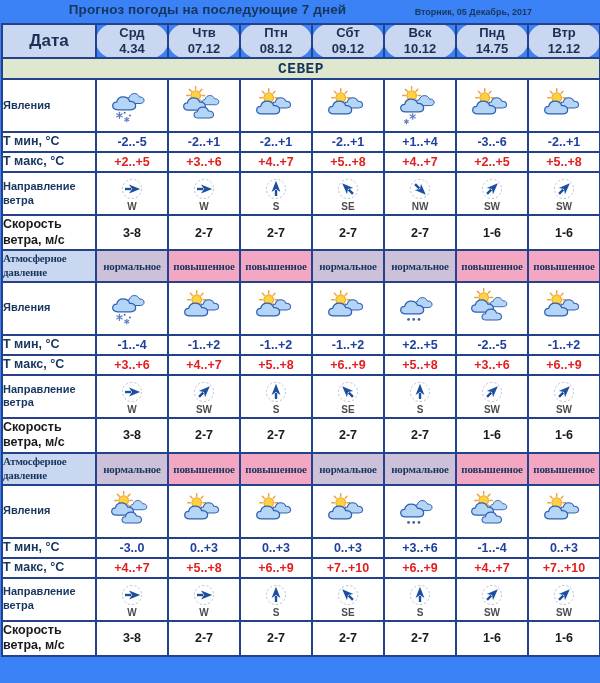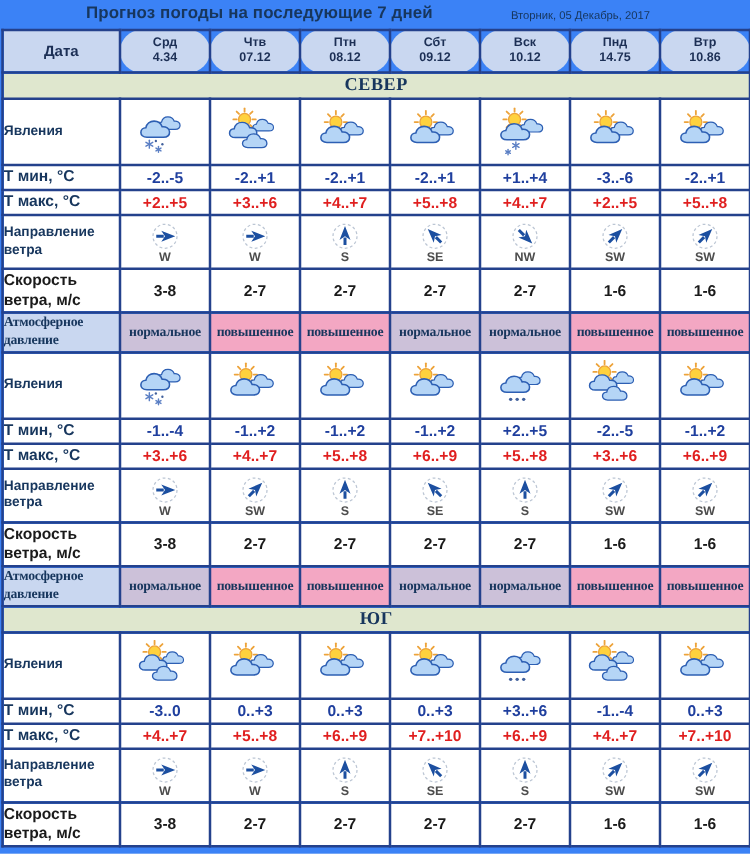--- a/index.html
+++ b/index.html
@@ -6,34 +6,34 @@
   body { margin: 0; background: #f4f4f4; font-family: "Liberation Sans", sans-serif; }
   .page { width: 600px; height: 683px; background: #3b82f6; overflow: hidden; }
 
   .titlebar { height: 23px; position: relative; }
   .title {
     position: absolute; left: 0; right: 185px; top: 2px;
     text-align: center; font-size: 13.5px; font-weight: bold; color: #17365d;
     letter-spacing: 0.1px; white-space: nowrap;
   }
   .datenote {
-    position: absolute; right: 80px; top: 7px;
-    font-size: 9px; font-weight: normal; color: #17365d; white-space: nowrap;
+    position: absolute; right: 68px; top: 7px;
+    font-size: 9px; font-weight: bold; color: #17365d; white-space: nowrap;
   }
 
   table.forecast { border-collapse: collapse; table-layout: fixed; width: 598px; margin-left: 1px; }
   table.forecast col.c-label { width: 94px; }
   table.forecast col.c-day { width: 72px; }
   td, th { border: 2px solid #24418c; padding: 0; text-align: center; vertical-align: middle; overflow: hidden; }
 
-  thead th { height: 34px; background: #c9d7f0; color: #1c2f55; font-size: 12px; line-height: 1.2; font-weight: bold; }
-  th.date-h { font-size: 10px; border-radius: 17px; }
+  thead th { height: 34px; background: #c9d7f0; color: #1c2f55; font-size: 17px; line-height: 1.2; font-weight: bold; }
+  th.date-h { font-size: 13px; border-radius: 17px; }
 
   .band-td { height: 21px; background: #dfe7ce; color: #17365d; font-weight: bold;
-             font-family: Liberation Serif, serif; font-size: 14.5px; letter-spacing: 0.5px; }
+             font-family: Liberation Mono, monospace; font-size: 14.5px; letter-spacing: 0.5px; }
 
   .label-cell { background: #c9d7f0; text-align: left; padding: 1px 0; font-size: 11px;
                 color: #17365d; font-weight: bold; line-height: 1.25; }
 
   .r-icons td { height: 53px; background: #fff; }
   .r-temp td { height: 20px; font-weight: bold; font-size: 12.5px; background: #fff; }
   td.v-tmin { color: #1f3f9e; margin-top: 20px; }
   td.v-tmax { color: #e01f1f; }
   .r-wind td { height: 43px; background: #fff; }
   .wind-letter { font-size: 10px; color: #4d4d4d; font-weight: bold; line-height: 1; margin-top: -3px; }
@@ -86,21 +86,21 @@
         <th class="date-h">
             <div>Вск</div>
             <div>10.12</div>
           </th>
         <th class="date-h">
             <div>Пнд</div>
             <div>14.75</div>
           </th>
         <th class="date-h">
             <div>Втр</div>
-            <div>10.86</div>
+            <div>12.12</div>
           </th>
       </tr>
     </thead>
     <tbody id="sections-root">
         <tr class="band">
           <td class="band-td" colspan="8">СЕВЕР</td>
         </tr>
         <tr class="r-icons">
           <td class="label-cell">Явления</td>
           <td>
@@ -576,23 +576,20 @@
         <tr class="r-press">
           <td class="label-cell">Атмосферное давление</td>
           <td style="background: rgb(204, 193, 217);">нормальное</td>
           <td style="background: rgb(243, 167, 195);">повышенное</td>
           <td style="background: rgb(243, 167, 195);">повышенное</td>
           <td style="background: rgb(204, 193, 217);">нормальное</td>
           <td style="background: rgb(204, 193, 217);">нормальное</td>
           <td style="background: rgb(243, 167, 195);">повышенное</td>
           <td style="background: rgb(243, 167, 195);">повышенное</td>
         </tr>
-        <tr class="band">
-          <td class="band-td" colspan="8">ЮГ</td>
-        </tr>
         <tr class="r-icons">
           <td class="label-cell">Явления</td>
           <td>
             <svg width="48" height="40" viewBox="0 0 46 36">
               <line x1="21" y1="8" x2="23.6" y2="8" stroke="#eda33a" stroke-width="1.4" stroke-linecap="round"></line>
               <line x1="19.242640687119284" y1="12.242640687119284" x2="21.08111831820431" y2="14.081118318204307" stroke="#eda33a" stroke-width="1.4" stroke-linecap="round"></line>
               <line x1="15" y1="14" x2="15" y2="16.6" stroke="#eda33a" stroke-width="1.4" stroke-linecap="round"></line>
               <line x1="10.757359312880716" y1="12.242640687119286" x2="8.918881681795693" y2="14.08111831820431" stroke="#eda33a" stroke-width="1.4" stroke-linecap="round"></line>
               <line x1="9" y1="8" x2="6.4" y2="8.000000000000002" stroke="#eda33a" stroke-width="1.4" stroke-linecap="round"></line>
               <line x1="10.757359312880714" y1="3.7573593128807152" x2="8.918881681795689" y2="1.9188816817956917" stroke="#eda33a" stroke-width="1.4" stroke-linecap="round"></line>

